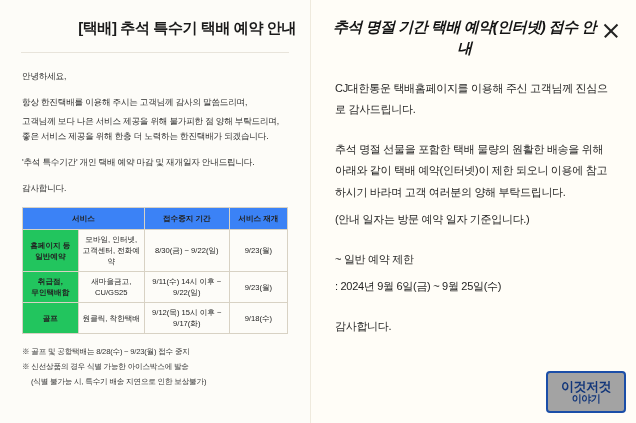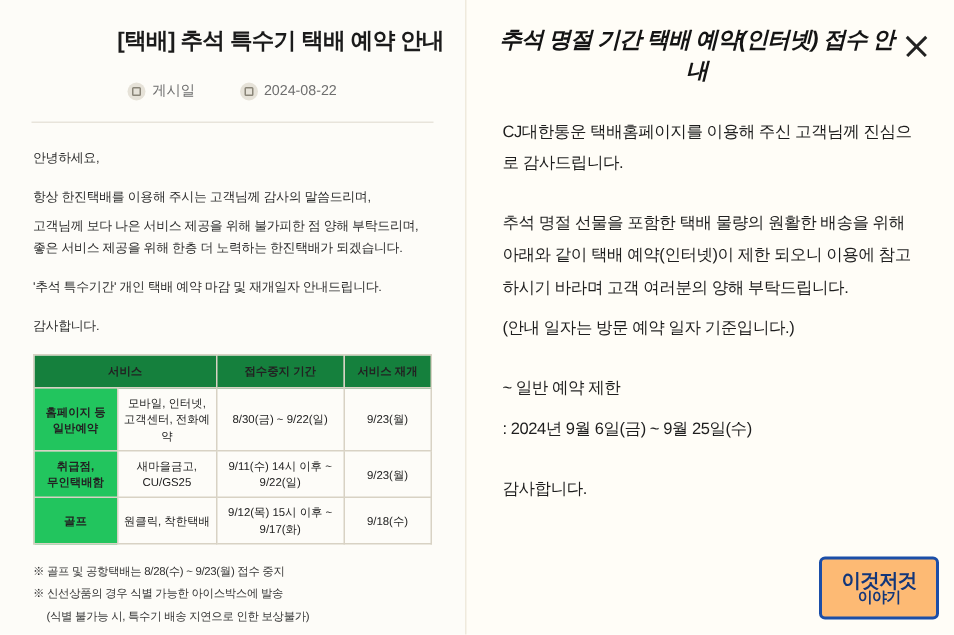--- a/index.html
+++ b/index.html
@@ -103,21 +103,21 @@
     table-layout: fixed;
   }
   table.svc th, table.svc td {
     border: 1px solid #d8d2c4;
     text-align: center;
     padding: 4px 2px;
     line-height: 1.45;
     vertical-align: middle;
   }
   table.svc thead th {
-    background: #15803d;
+    background: #3b82f6;
     font-weight: bold;
     padding: 5px 2px;
   }
   table.svc td.col1 {
     background: #22c55e;
     font-weight: bold;
   }
   .footnotes {
     padding: 0 22px;
     margin-top: 12px;
@@ -188,21 +188,21 @@
   .right-body p.small-gap {
     margin-bottom: 6px;
   }
   
   .logo-badge {
     position: absolute;
     right: 10px;
     bottom: 10px;
     width: 76px;
     height: 38px;
-    background: #fdba74;
+    background: #a3a3a3;
     border: 2px solid #1b4ea8;
     border-radius: 4px;
     display: flex;
     flex-direction: column;
     align-items: center;
     justify-content: center;
     line-height: 1.05;
   }
   .logo-badge .l1 {
     font-size: 13px;
@@ -219,30 +219,20 @@
 </style>
 </head>
 <body>
 
 <div class="page">
 
   <div class="left-pane">
 
     <div class="left-title">[택배] 추석 특수기 택배 예약 안내</div>
 
-    <div class="meta-row">
-      <div class="meta-item">
-        <span class="meta-icon"></span>
-        <span>게시일</span>
-      </div>
-      <div class="meta-item">
-        <span class="meta-icon"></span>
-        <span>2024-08-22</span>
-      </div>
-    </div>
 
     <div class="divider"></div>
 
     <div class="body-text">
       <p>안녕하세요,</p>
       <p class="tight">항상 한진택배를 이용해 주시는 고객님께 감사의 말씀드리며,</p>
       <p style="white-space:pre-line">고객님께 보다 나은 서비스 제공을 위해 불가피한 점 양해 부탁드리며,
 좋은 서비스 제공을 위해 한층 더 노력하는 한진택배가 되겠습니다.</p>
       <p>'추석 특수기간' 개인 택배 예약 마감 및 재개일자 안내드립니다.</p>
       <p>감사합니다.</p>

